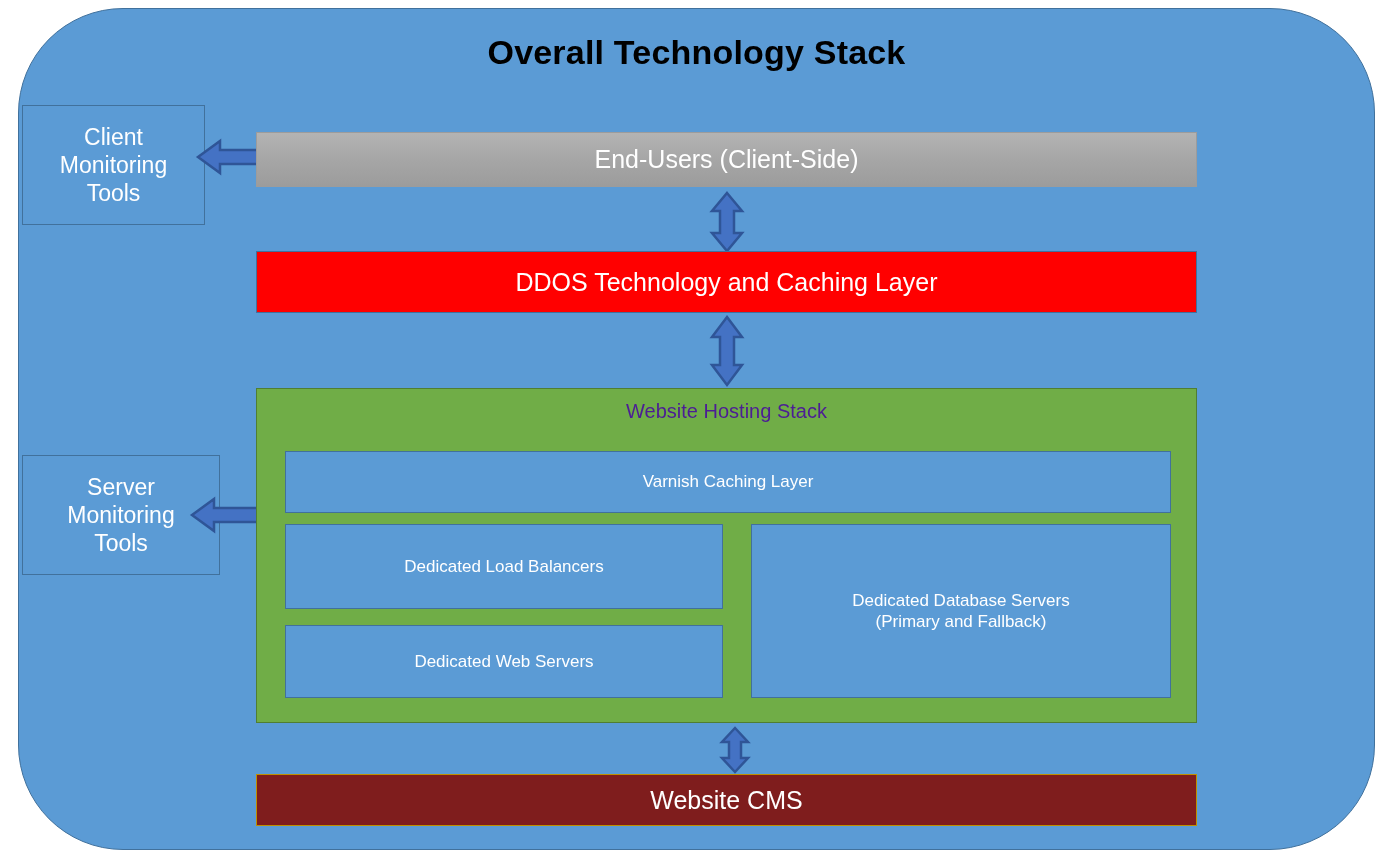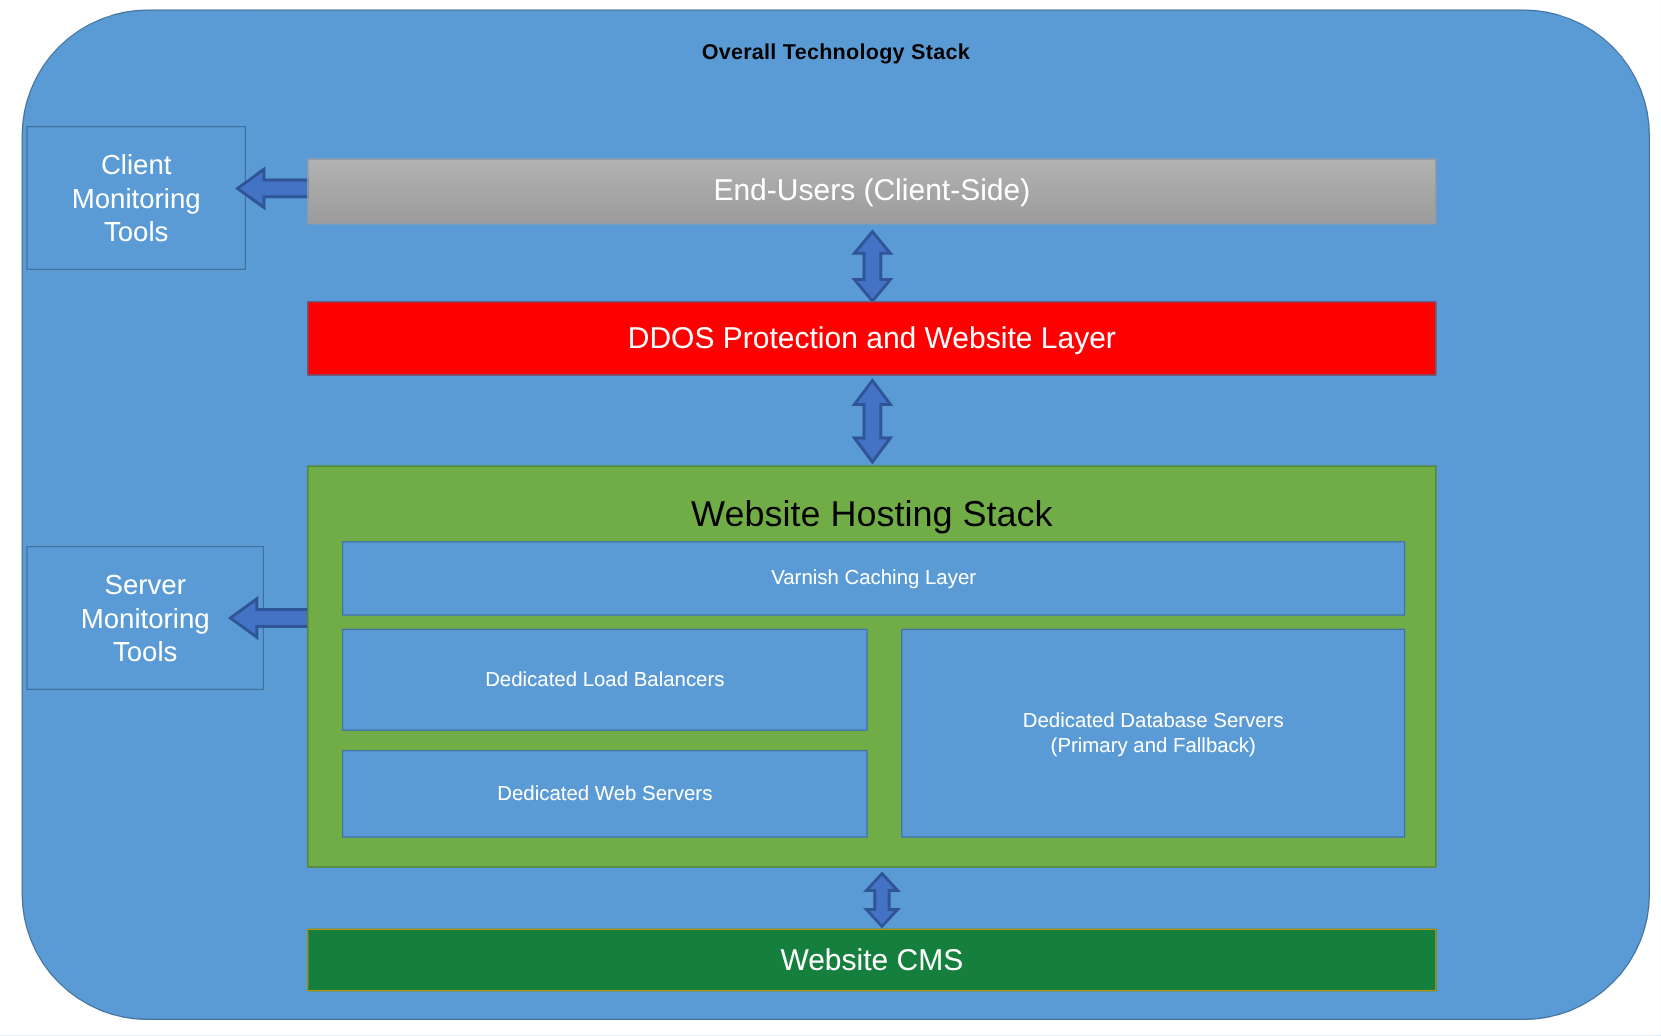--- a/index.html
+++ b/index.html
@@ -34,21 +34,21 @@
     border-radius: 105px;
     box-sizing: border-box;
   }
 
   .panel-title {
     position: absolute;
     left: 0;
     top: 24px;
     width: 100%;
     text-align: center;
-    font-size: 18px;
+    font-size: 34px;
     font-weight: bold;
     color: #000000;
     letter-spacing: 0.2px;
   }
 
   
   .side-box {
     position: absolute;
     background: transparent;
     border: 1px solid #41719C;
@@ -122,44 +122,43 @@
     height: 62px;
     background: #FF0000;
     border: 1px solid #41719C;
   }
 
   #cms-bar {
     left: 256px;
     top: 774px;
     width: 941px;
     height: 52px;
-    background: #15803d;
+    background: #7f1d1d;
     border: 1px solid #BF9000;
   }
 
   
   #hosting-stack {
     position: absolute;
     left: 256px;
     top: 388px;
     width: 941px;
     height: 335px;
     background: #70AD47;
     border: 1px solid #507E32;
     box-sizing: border-box;
   }
   #hosting-stack-title {
     position: absolute;
     left: 0;
     top: 11px;
     width: 100%;
     text-align: center;
-    color: #000000;
-    font-size: 30px;
-    margin-top: 12px;
+    color: #4c1d95;
+    font-size: 20px;
   }
 
   .inner-box {
     position: absolute;
     background: #5B9BD5;
     border: 1px solid #41719C;
     box-sizing: border-box;
     color: #ffffff;
     font-size: 17px;
     line-height: 1.24;
@@ -235,21 +234,21 @@
 
   <svg class="arrow-vert" id="arrow-hosting-cms" width="34" height="48" viewBox="0 0 34 48">
     <polygon points="17,2 30,16 23,16 23,32 30,32 17,46 4,32 11,32 11,16 4,16" fill="#4472C4" stroke="#2F5597" stroke-width="2.5" stroke-linejoin="miter"></polygon>
   </svg>
 
   <div class="bar" id="end-users-bar">
     <span>End-Users (Client-Side)</span>
   </div>
 
   <div class="bar" id="ddos-bar">
-    <span>DDOS Protection and Website Layer</span>
+    <span>DDOS Technology and Caching Layer</span>
   </div>
 
   <div id="hosting-stack">
 
     <div id="hosting-stack-title">Website Hosting Stack</div>
 
     <div class="inner-box" id="varnish-box">
       <span>Varnish Caching Layer</span>
     </div>
 

